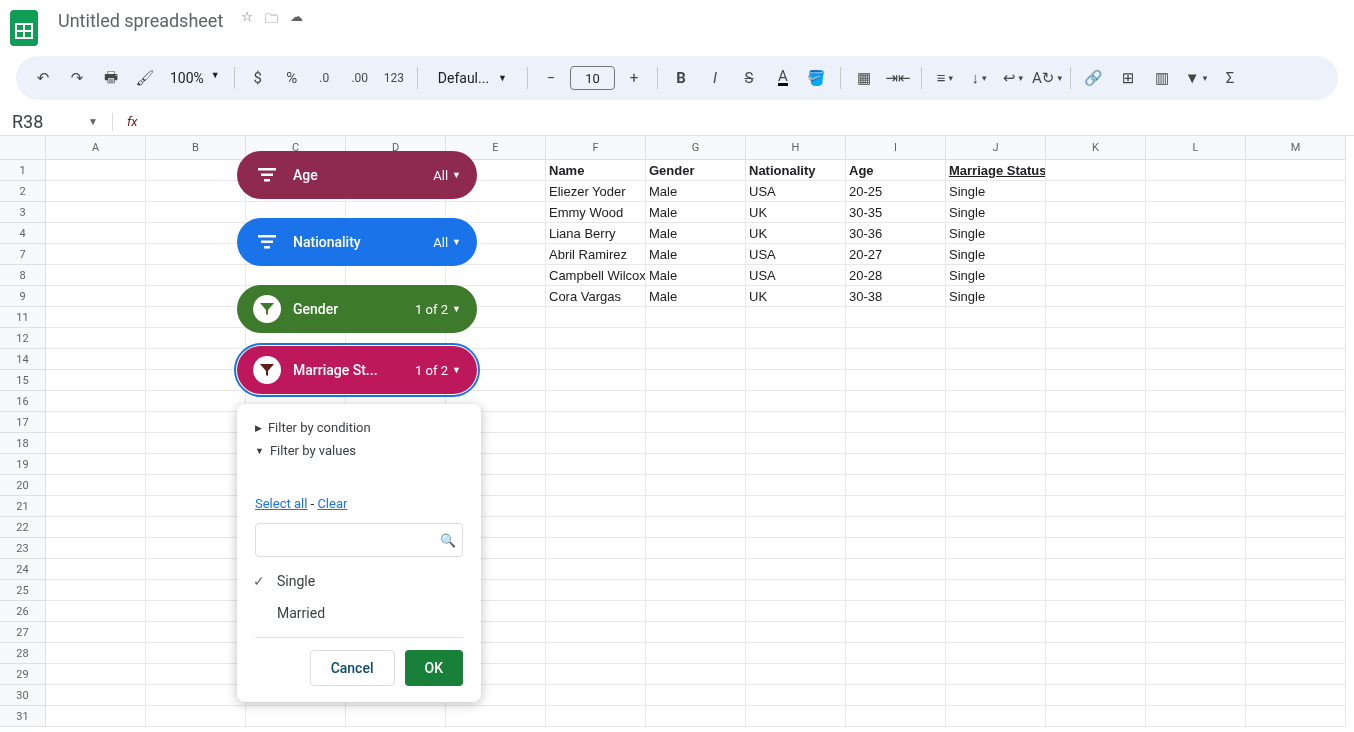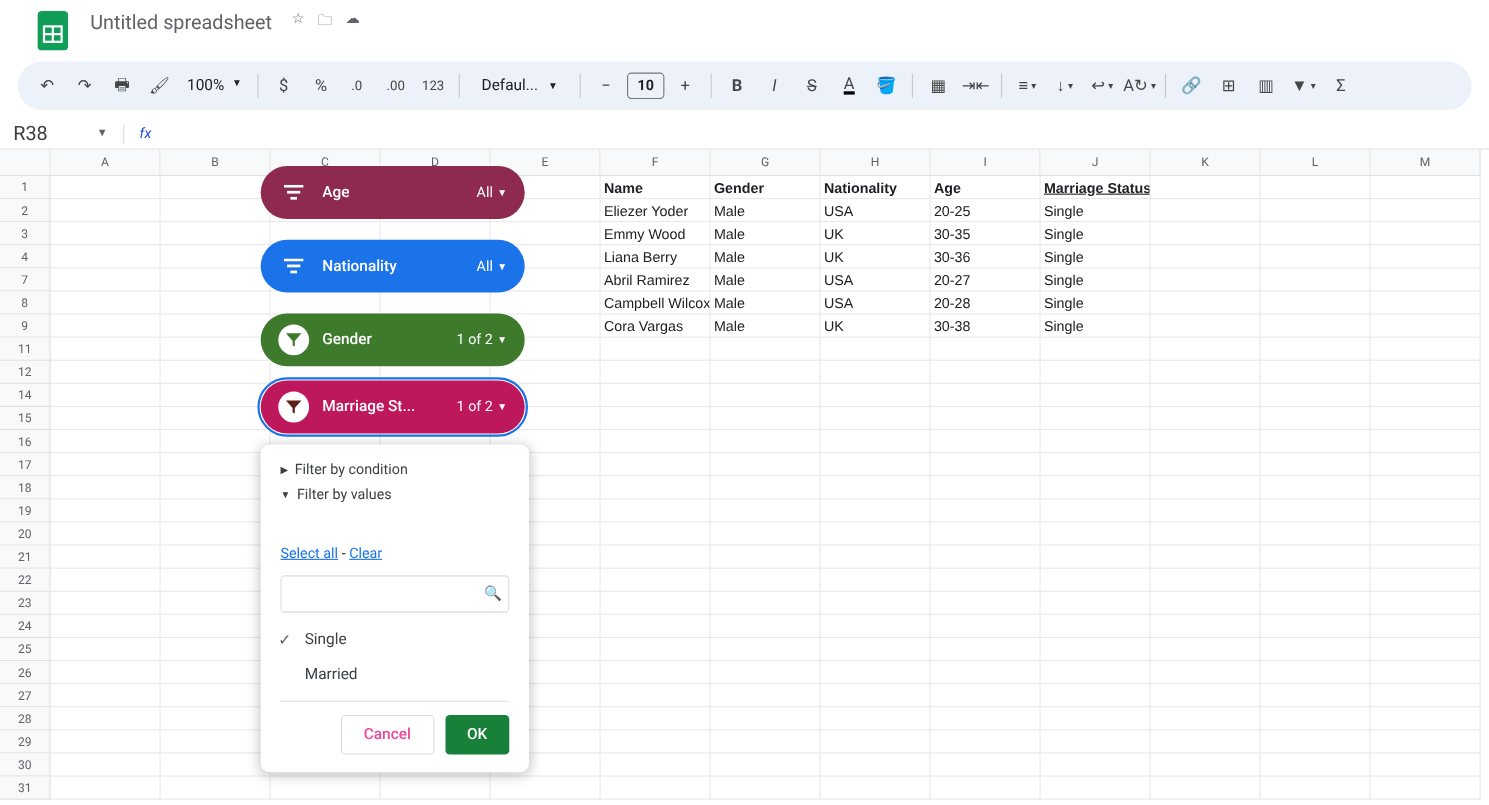--- a/index.html
+++ b/index.html
@@ -1,38 +1,38 @@
 <!DOCTYPE html>
 <html><head>
 <meta charset="utf-8">
 <style>
 * { box-sizing: border-box; margin: 0; padding: 0; }
 body { font-family: "Google Sans", Roboto, Arial, sans-serif; font-size: 13px; color: #202124; overflow: hidden; width: 1354px; height: 732px; background: #fff; }
-.header { padding: 8px 16px 0 28px; display: flex; align-items: flex-start; }
+.header { padding: 8px 16px 0 4px; display: flex; align-items: flex-start; }
 .logo { width: 40px; height: 40px; display: flex; align-items: center; justify-content: center; margin-right: 8px; }
 .logo svg { width: 28px; height: 36px; }
 .title-area { flex: 1; }
 .title-row { display: flex; align-items: center; gap: 12px; height: 24px; }
 .doc-title { font-size: 18px; color: #5f6368; padding: 2px 6px; }
 .title-icons { display: flex; gap: 12px; color: #5f6368; }
 .title-icons span { cursor: pointer; }
 .menu-bar { display: flex; gap: 2px; margin-top: 4px; }
 .menu-item { padding: 4px 8px; font-size: 14px; color: #202124; border-radius: 4px; cursor: pointer; }
 .toolbar { margin: 8px 16px; background: #edf2fa; border-radius: 24px; padding: 6px 12px; display: flex; align-items: center; gap: 4px; height: 44px; }
 .tb-btn { width: 30px; height: 30px; display: inline-flex; align-items: center; justify-content: center; border-radius: 4px; cursor: pointer; color: #444746; font-size: 15px; }
 .tb-sep { width: 1px; height: 22px; background: #c7c7c7; margin: 0 4px; }
 .tb-zoom { padding: 0 6px; display: flex; align-items: flex-start; gap: 4px; cursor: pointer; font-size: 14px; }
 .tb-font { padding: 0 12px; display: flex; align-items: center; gap: 6px; cursor: pointer; font-size: 14px; min-width: 80px; }
-.tb-size-box { border: 1px solid #747775; border-radius: 4px; width: 34px; height: 24px; display: inline-flex; align-items: center; justify-content: center; font-size: 13px; font-weight: bold; }
+.tb-size-box { border: 1px solid #747775; border-radius: 4px; width: 45px; height: 24px; display: inline-flex; align-items: center; justify-content: center; font-size: 13px; }
 .text-color-bar { border-bottom: 3px solid #000; padding-bottom:1px; display:inline-block; line-height:12px;}
 .formula-row { display: flex; align-items: center; border-bottom: 1px solid #e0e0e0; height: 28px; padding-left: 8px; }
 .name-box { width: 72px; font-size: 18px; color: #3c4043; padding: 2px 4px; }
 .name-arrow { color: #5f6368; font-size: 10px; padding: 0 8px; }
 .fx-sep { width: 1px; height: 18px; background: #dadce0; margin: 0 6px; }
-.fx-label { font-style: italic; color: #1d4ed8; font-size: 13px; padding: 0 8px; }
+.fx-label { font-style: italic; color: #7f1d1d; font-size: 13px; padding: 0 8px; }
 .grid-area { position: relative; display: flex; height: calc(100% - 160px); }
 .corner { width: 46px; height: 24px; background: #f8f9fa; border-right: 1px solid #e0e0e0; border-bottom: 1px solid #e0e0e0; }
 .col-headers { display: flex; position: absolute; left: 46px; top: 0; height: 24px; }
 .col-h { width: 100px; text-align: center; font-size: 11px; color: #5f6368; background: #f8f9fa; border-right: 1px solid #e0e0e0; border-bottom: 1px solid #e0e0e0; line-height: 24px; }
 .row-headers { position: absolute; left: 0; top: 24px; width: 46px; }
 .row-h { height: 21px; text-align: center; font-size: 11px; color: #5f6368; background: #f8f9fa; border-right: 1px solid #e0e0e0; border-bottom: 1px solid #e0e0e0; line-height: 21px; }
 .cells { position: absolute; left: 46px; top: 24px; }
 .cell-row { display: flex; height: 21px; }
 .cell { width: 100px; border-right: 1px solid #e8e8e8; border-bottom: 1px solid #e8e8e8; font-size: 13px; padding: 2px 3px; overflow: hidden; white-space: nowrap; font-family: Arial, sans-serif; line-height: 17px;}
 .cell.bold { font-weight: bold; }
@@ -49,21 +49,21 @@
 .fp-row { padding: 4px 18px; font-size: 13px; display: flex; align-items: center; gap: 6px; cursor: pointer; color:#3c4043;}
 .fp-links { padding: 4px 18px; font-size: 13px; margin-top: 30px; }
 .fp-links a { color: #1a73e8; text-decoration: underline; cursor: pointer; }
 .fp-search { margin: 8px 18px; border: 1px solid #dadce0; border-radius: 4px; height: 34px; display: flex; align-items: center; padding: 0 8px; }
 .fp-search input { flex: 1; border: none; outline: none; font-size: 13px; }
 .fp-option { padding: 8px 18px 8px 40px; font-size: 14px; position: relative; cursor: pointer; color:#3c4043;}
 .fp-option .check { position: absolute; left: 16px; top: 8px; color: #5f6368; }
 .fp-divider { height: 1px; background: #e0e0e0; margin: 8px 18px; }
 .fp-buttons { display: flex; justify-content: flex-end; gap: 10px; padding: 4px 18px; }
 .fp-btn { height: 36px; padding: 0 20px; border-radius: 4px; font-size: 14px; font-weight: 500; cursor: pointer; display: flex; align-items: center; justify-content: center; }
-.fp-btn.cancel { border: 1px solid #dadce0; color: #ec4899; background: #fff; }
+.fp-btn.cancel { border: 1px solid #dadce0; color: #0c4a6e; background: #fff; }
 .fp-btn.ok { background: #188038; color: #fff; }
 .tri { font-size: 9px; }
 .caret { font-size: 9px; margin-left: 3px; }
 </style>
 </head>
 <body>
 
 <div class="header">
   <div class="logo">
     <svg viewBox="0 0 28 36">

